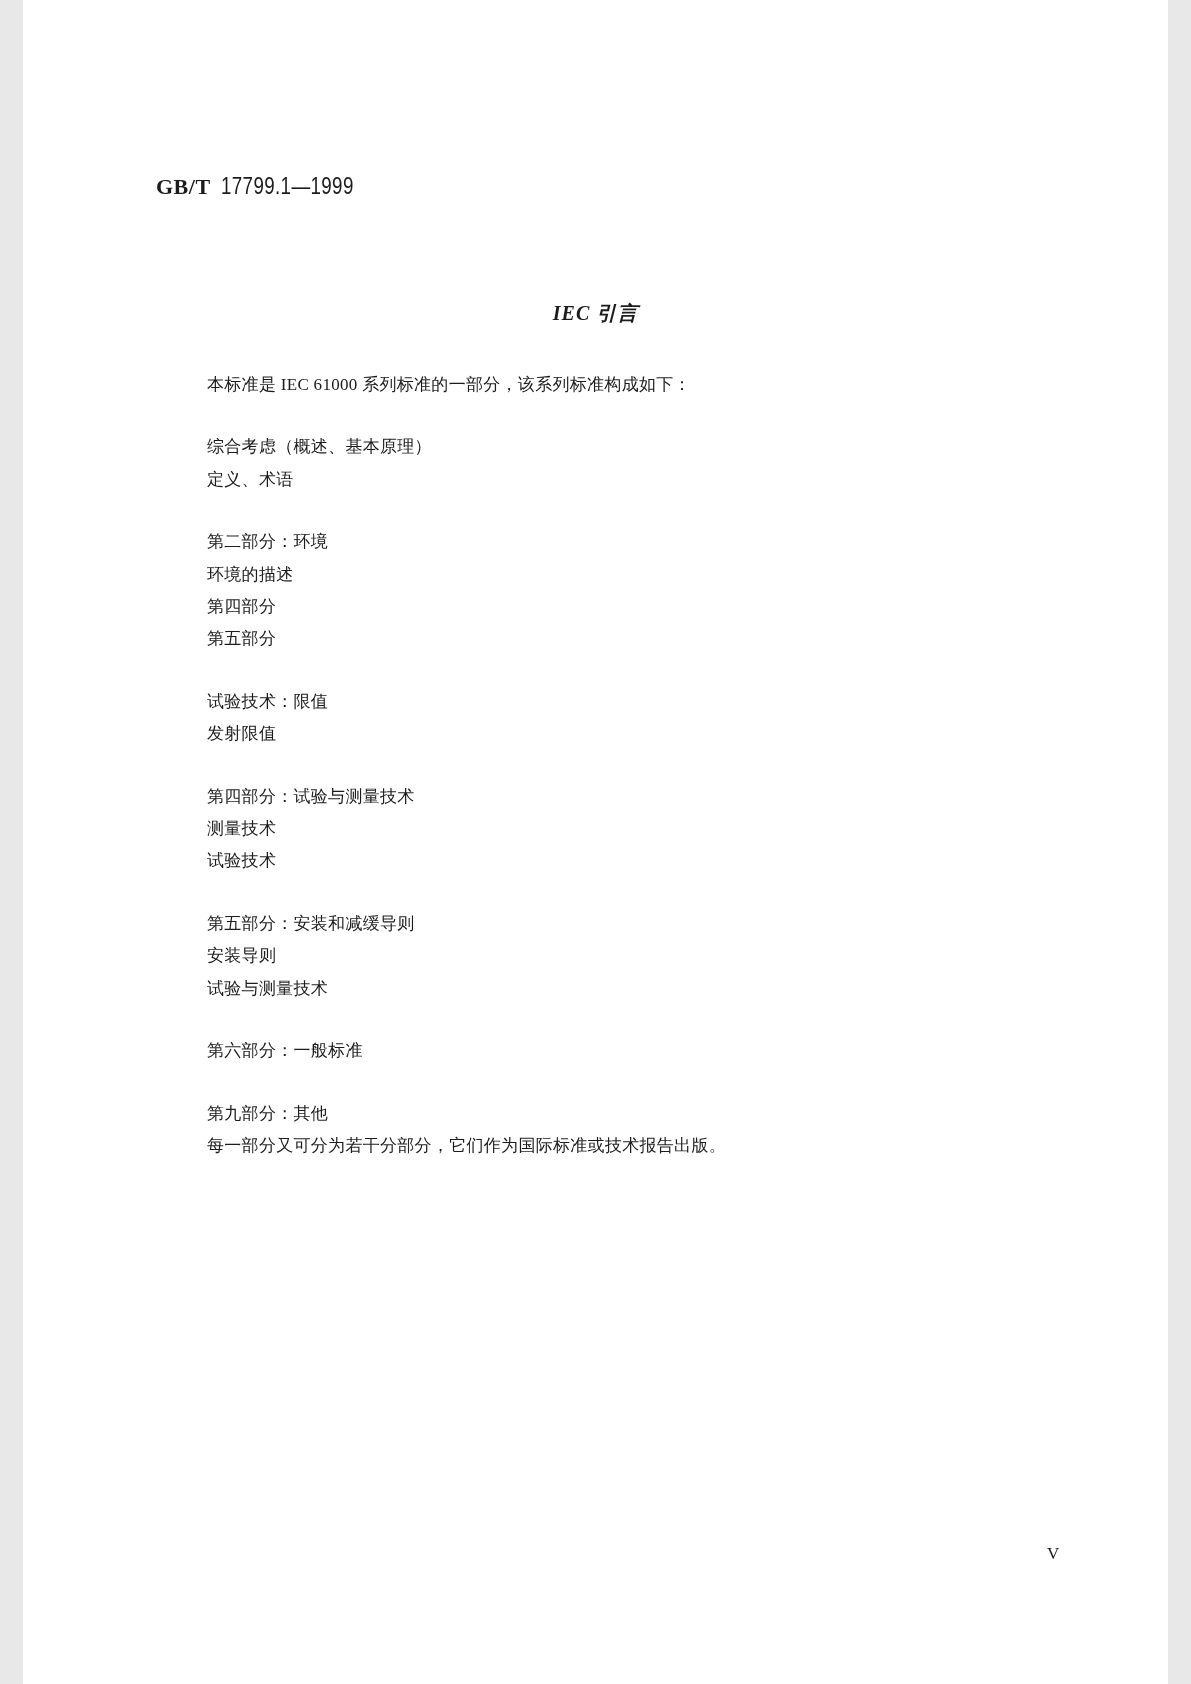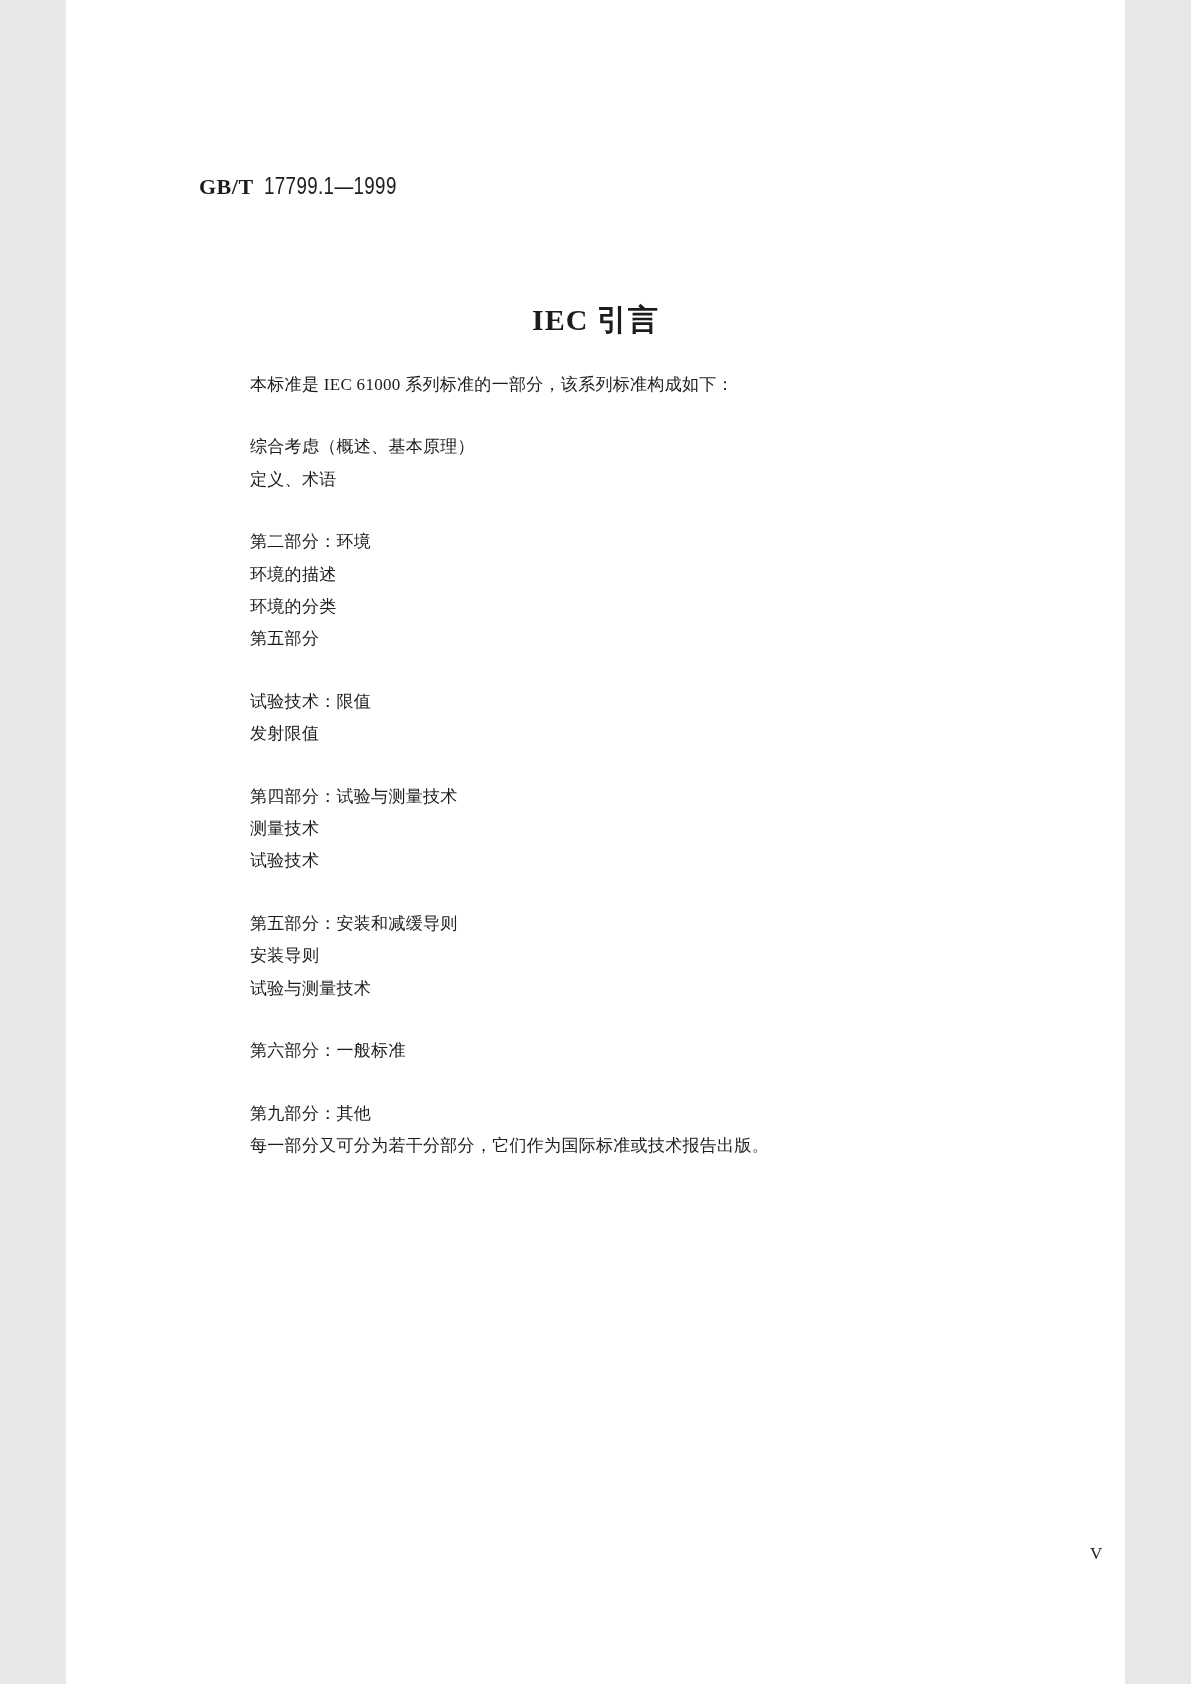--- a/index.html
+++ b/index.html
@@ -1,18 +1,18 @@
 <!DOCTYPE html>
 <html lang="zh"><head>
 <meta charset="utf-8">
 <style>
   html, body { margin: 0; padding: 0; background: #e8e8e8; }
   .page {
     position: relative;
-    width: 1059px;
+    width: 1145px;
     height: 1684px;
     margin: 0 auto;
     background: #ffffff;
     color: #1c1c1c;
     font-family: "Liberation Serif", "DejaVu Serif", serif;
     overflow: hidden;
   }
   .doc-header {
     position: absolute;
     left: 133px;
@@ -35,23 +35,24 @@
     transform-origin: left bottom;
     display: inline-block;
   }
   .doc-title {
     position: absolute;
     left: 0;
     right: 0;
     top: 300px;
     margin: 0;
     text-align: center;
-    font-size: 30px;
+    font-size: 20px;
     font-weight: 700;
     letter-spacing: 1px;
+    font-style: italic;
   }
   .doc-body {
     position: absolute;
     left: 184px;
     top: 369px;
     width: 850px;
     font-size: 17px;
     line-height: 32.4px;
     letter-spacing: 0.3px;
   }
@@ -81,21 +82,21 @@
     <p>本标准是 IEC 61000 系列标准的一部分，该系列标准构成如下：</p>
 
     <section class="block">
       <p>综合考虑（概述、基本原理）</p>
       <p>定义、术语</p>
     </section>
 
     <section class="block">
       <p>第二部分：环境</p>
       <p>环境的描述</p>
-      <p>环境的分类</p>
+      <p>第四部分</p>
       <p>第五部分</p>
     </section>
 
     <section class="block">
       <p>试验技术：限值</p>
       <p>发射限值</p>
     </section>
 
     <section class="block">
       <p>第四部分：试验与测量技术</p>

